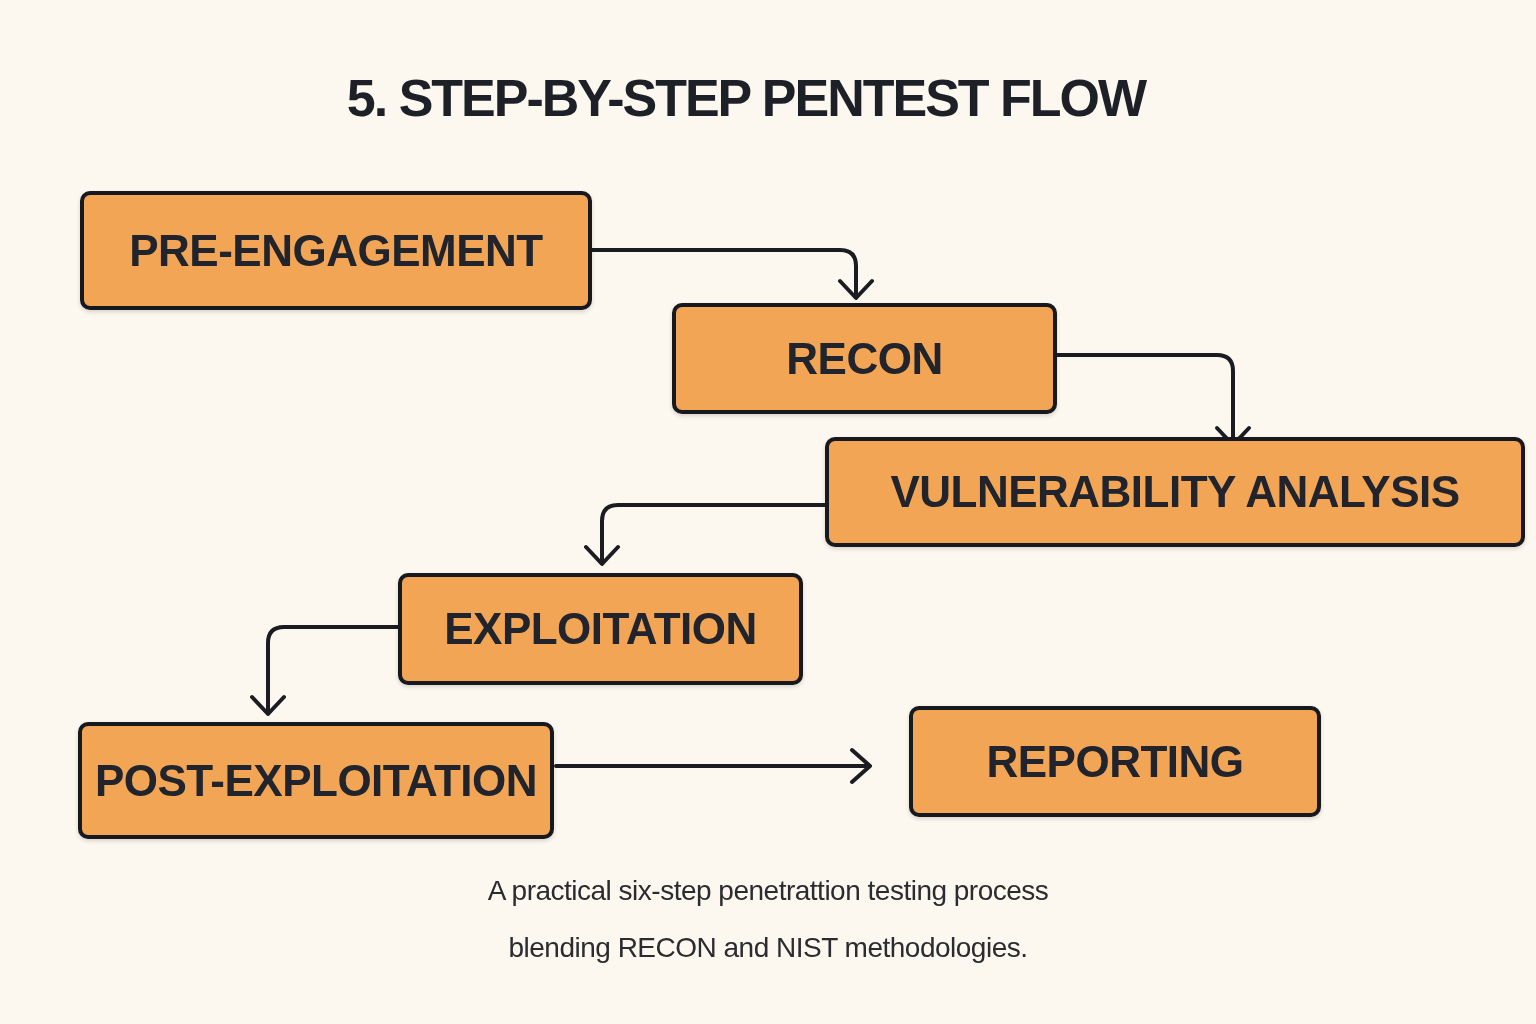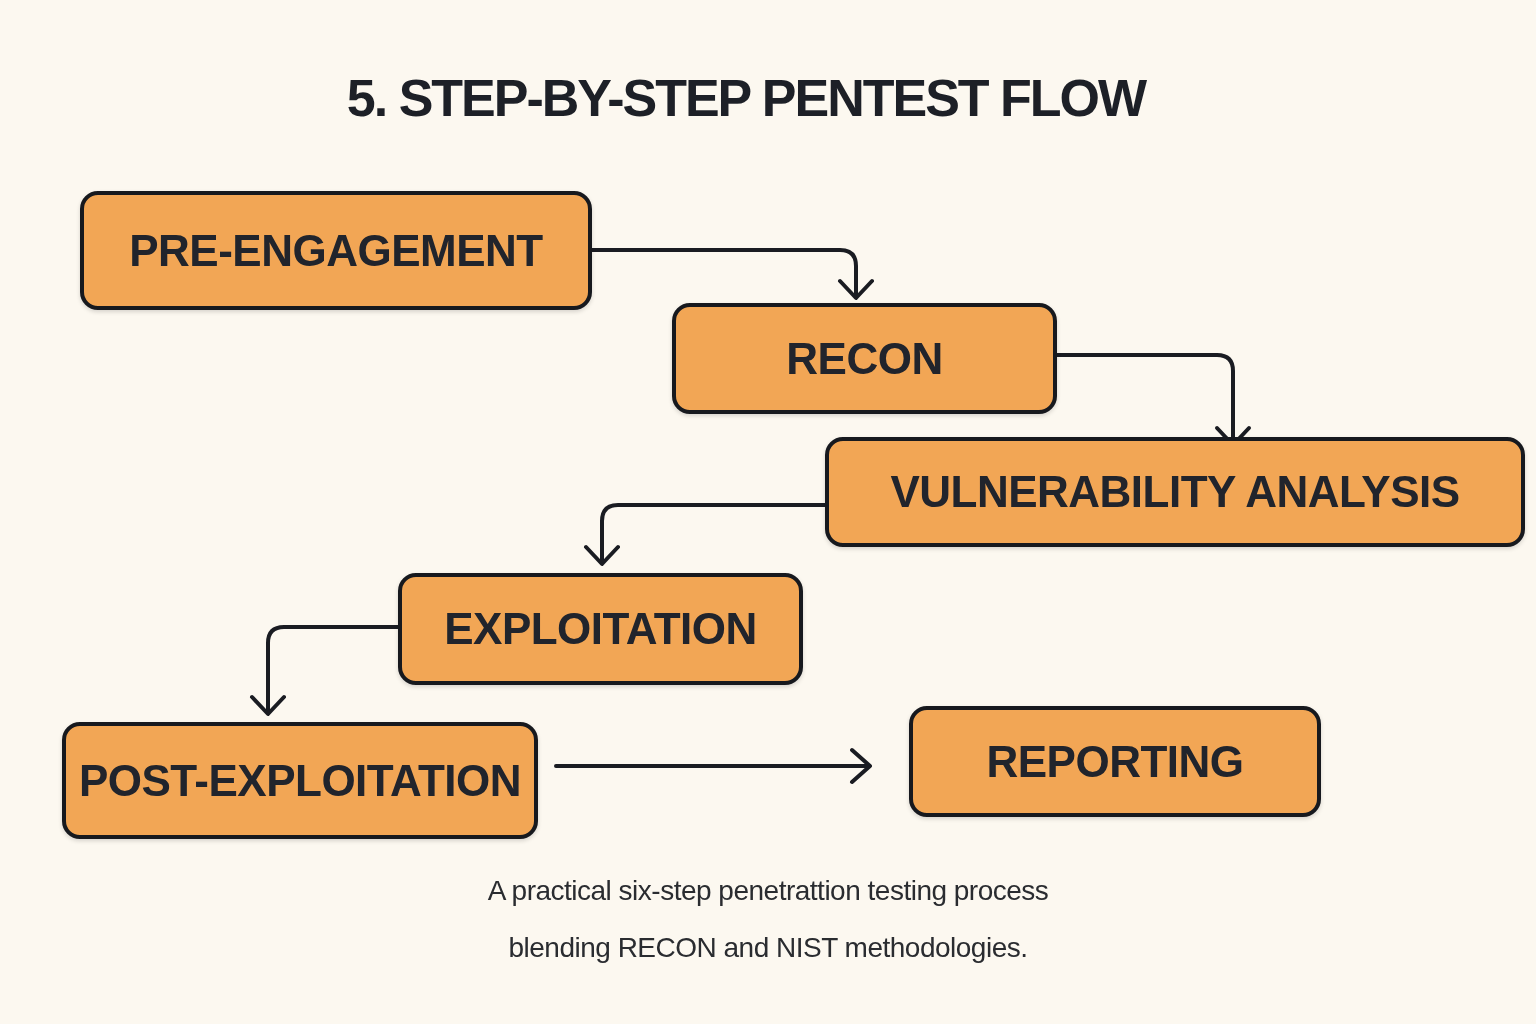--- a/index.html
+++ b/index.html
@@ -43,36 +43,36 @@
     stroke: var(--arrow);
     stroke-width: 4;
     fill: none;
     stroke-linecap: round;
     stroke-linejoin: round;
   }
   .node {
     position: absolute;
     background: var(--node-fill);
     border: 4px solid var(--node-border);
-    border-radius: 18px;
+    border-radius: 10px;
     display: flex;
     align-items: center;
     justify-content: center;
     color: var(--node-text);
     font-size: 44px;
     font-weight: bold;
     letter-spacing: -0.5px;
     white-space: nowrap;
     box-shadow: 0 2px 4px rgba(0,0,0,0.15);
   }
   .n-pre   { left:  80px; top: 191px; width: 512px; height: 119px; }
   .n-recon { left: 672px; top: 303px; width: 385px; height: 111px; }
   .n-vuln  { left: 825px; top: 437px; width: 700px; height: 110px; }
   .n-expl  { left: 398px; top: 573px; width: 405px; height: 112px; }
-  .n-post  { left:  62px; top: 722px; width: 476px; height: 117px; }
+  .n-post  { left:  78px; top: 722px; width: 476px; height: 117px; }
   .n-rep   { left: 885px; top: 706px; width: 412px; height: 111px; margin-left: 24px; }
   .caption {
     position: absolute;
     left: 0;
     top: 862px;
     width: 1536px;
     text-align: center;
     font-size: 28px;
     line-height: 57px;
     color: var(--caption-text);

